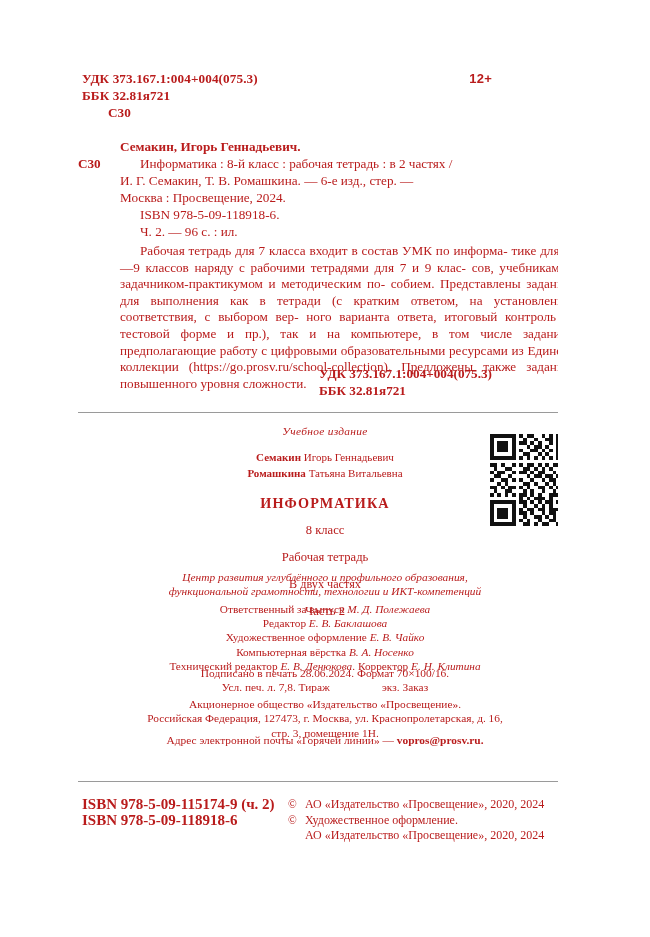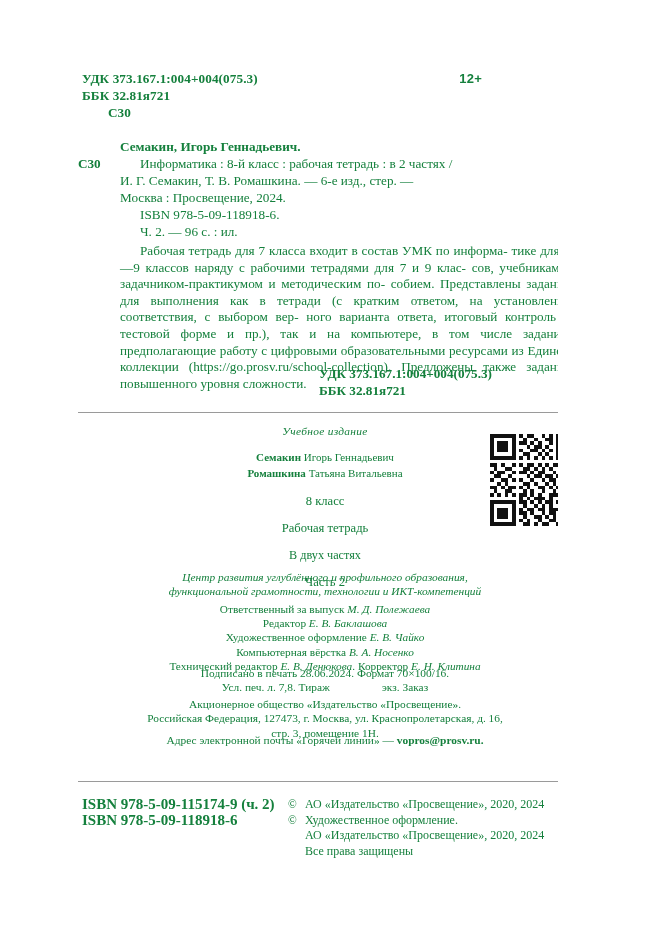--- a/index.html
+++ b/index.html
@@ -6,41 +6,41 @@
   html, body {
     margin: 0;
     padding: 0;
     background: #ffffff;
   }
   .page {
     position: relative;
     width: 558px;
     height: 937px;
     background: #ffffff;
-    color: #15803d;
+    color: #b91c1c;
     font-family: "Liberation Serif", "DejaVu Serif", serif;
     overflow: hidden;
     box-sizing: border-box;
   }
 
   
   .udk-block {
     position: absolute;
     left: 82px;
     top: 70px;
     font-size: 13.2px;
     font-weight: bold;
     line-height: 17px;
     letter-spacing: 0.1px;
   }
   .udk-block .code-indent { padding-left: 26px; display: block; }
 
   .age-mark {
     position: absolute;
-    right: 76px;
+    right: 66px;
     top: 71px;
     font-family: "Liberation Sans", sans-serif;
     font-size: 13px;
     font-weight: bold;
     letter-spacing: 0.2px;
   }
 
   
   .biblio {
     position: absolute;
@@ -295,20 +295,21 @@
   <div class="imprint">
     <div class="edition-kind">Учебное издание</div>
     <div class="author">
       <b>Семакин</b>
       <span>Игорь Геннадьевич</span>
     </div>
     <div class="author">
       <b>Ромашкина</b>
       <span>Татьяна Витальевна</span>
     </div>
+    <div class="title">ИНФОРМАТИКА</div>
     <div class="grade">8 класс</div>
     <div class="kind">Рабочая тетрадь</div>
     <div class="parts">В двух частях</div>
     <div class="part-no">Часть 2</div>
   </div>
 
   <div class="qr">
     <svg viewBox="0 0 25 25" shape-rendering="crispEdges" aria-hidden="true">
       <rect width="25" height="25" fill="#ffffff"></rect>
       <g fill="#111111">
@@ -546,17 +547,16 @@
 
   <div class="copyright">
     <div class="c-row">
       <span class="c-sym">©</span>
       <span>АО «Издательство «Просвещение», 2020, 2024</span>
     </div>
     <div class="c-row">
       <span class="c-sym">©</span>
       <span>Художественное оформление.</span>
       <div>АО «Издательство «Просвещение», 2020, 2024</div>
-      <div>Все права защищены</div>
     </div>
   </div>
 
 </div>
 
 </body></html>

